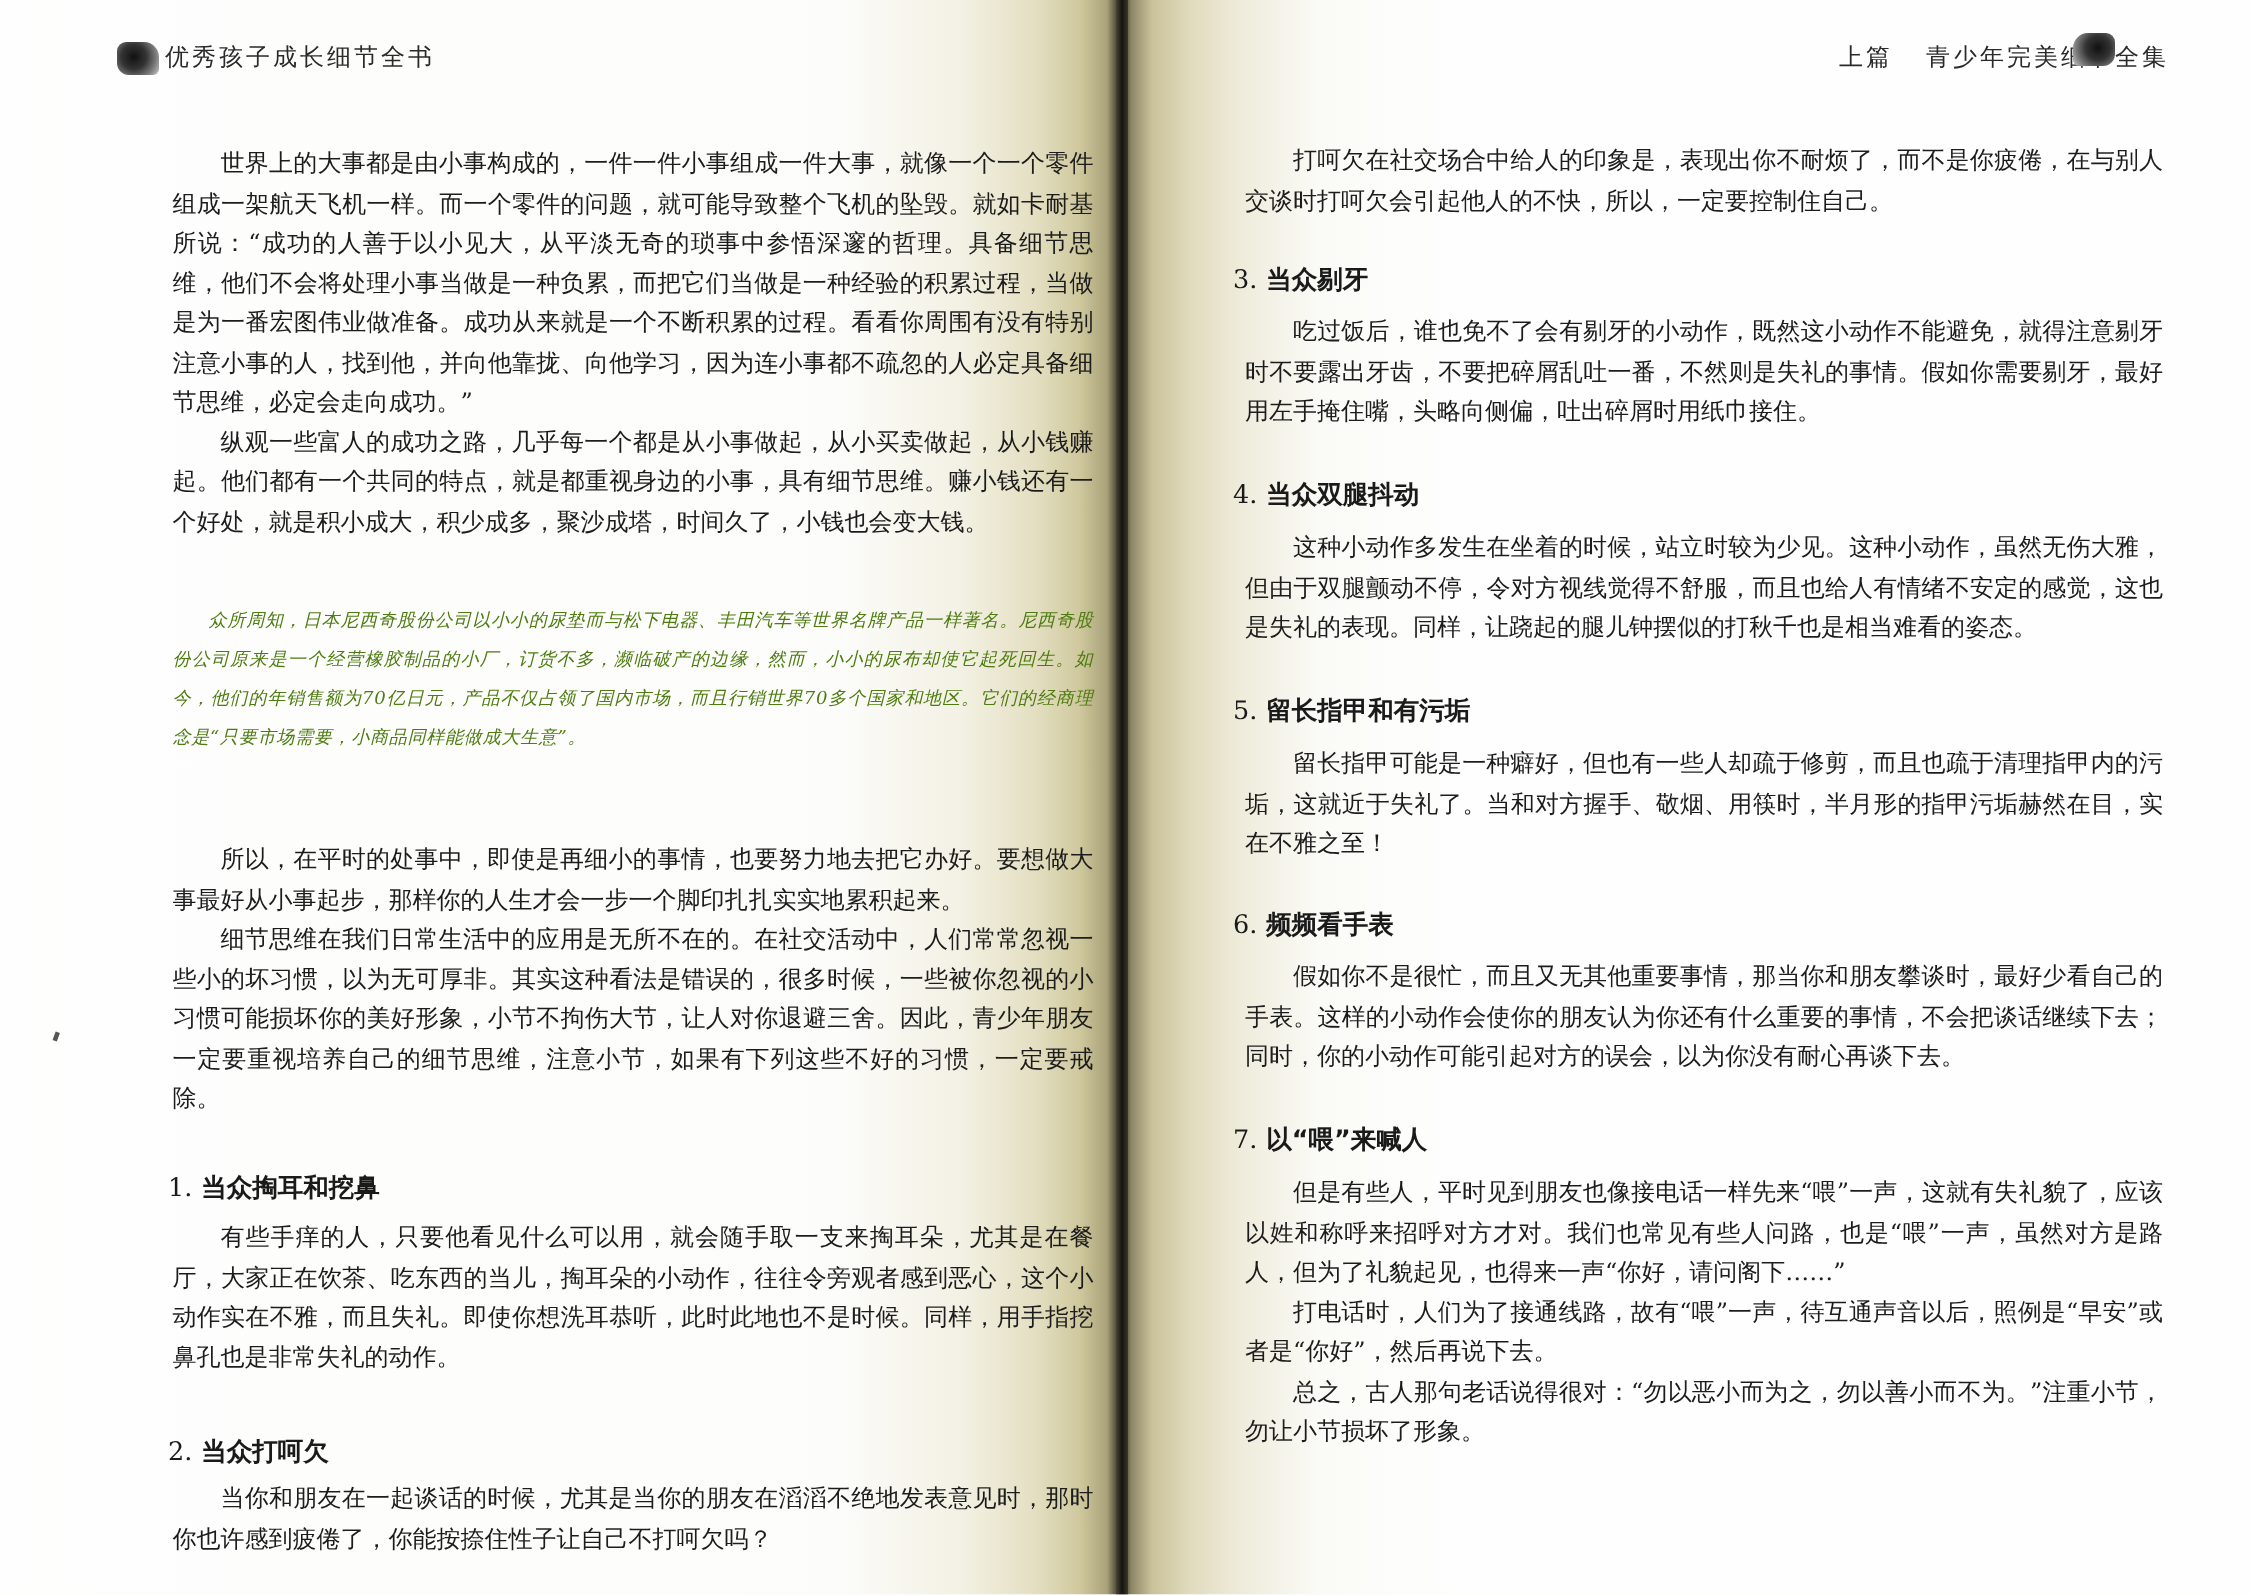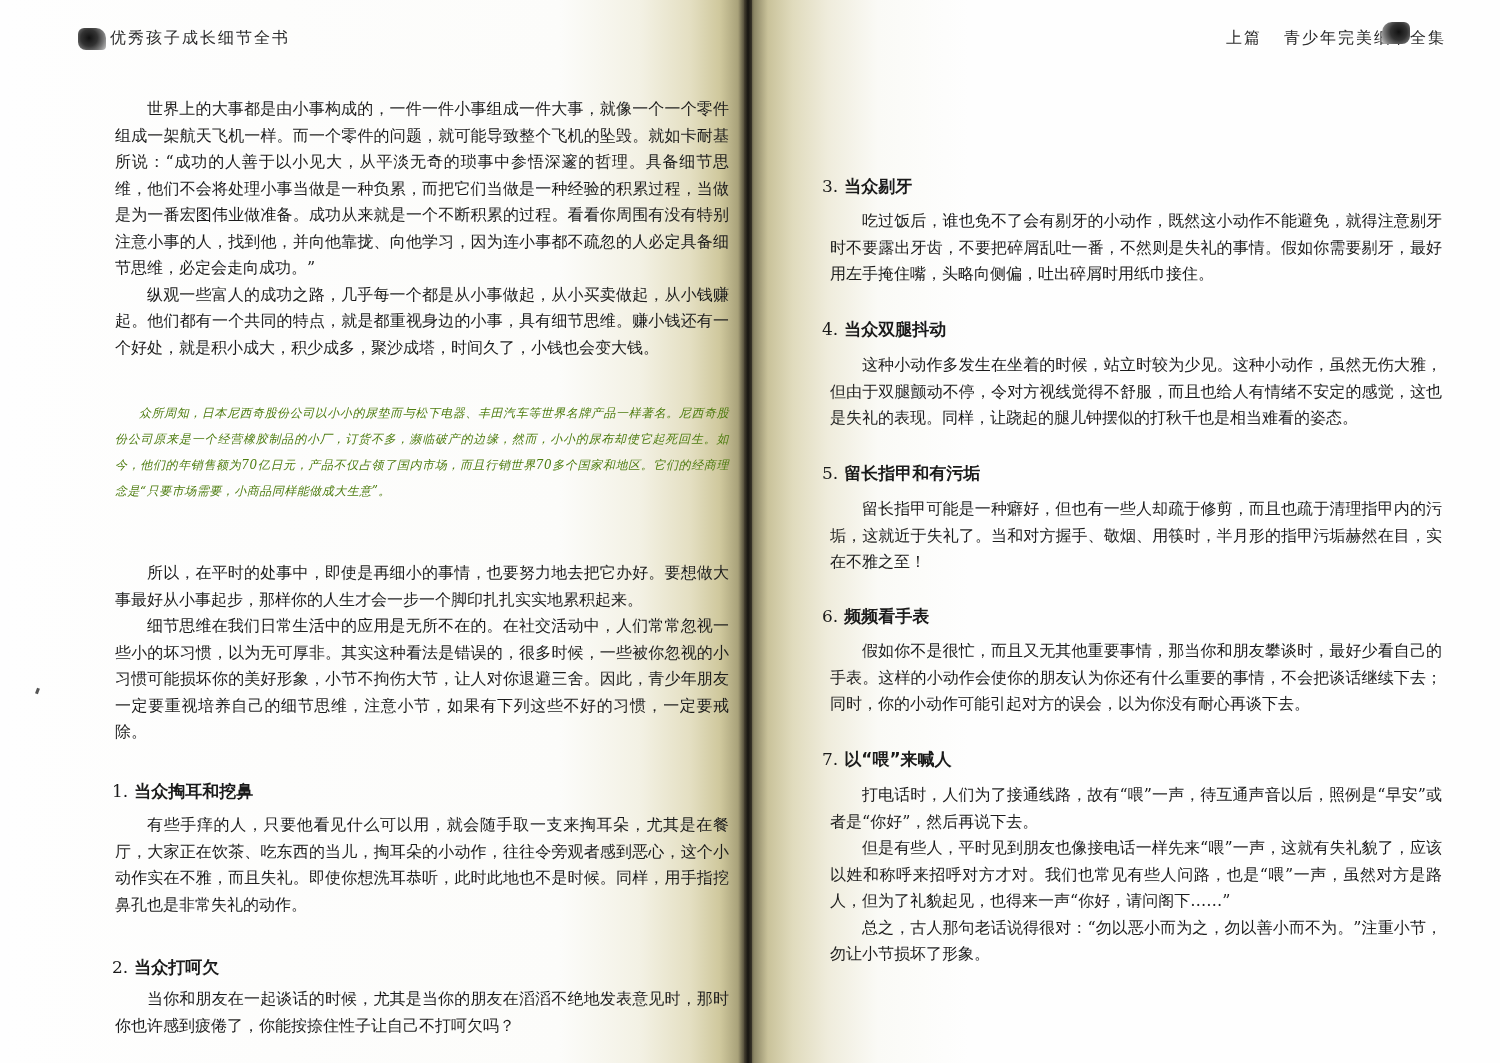--- a/index.html
+++ b/index.html
@@ -75,20 +75,23 @@
 
   <div class="heading" style="left:112px; top:956px;">
     <span class="num">2.</span><span>当众打呵欠</span>
   </div>
   <div class="text-block lb" style="top:986px;">
     <p>当你和朋友在一起谈话的时候，尤其是当你的朋友在滔滔不绝地发表意见时，那时你也许感到疲倦了，你能按捺住性子让自己不打呵欠吗？</p>
   </div>
 
   <div class="mark"></div>
 
+  <div class="text-block rb" style="top:94px;">
+    <p>打呵欠在社交场合中给人的印象是，表现出你不耐烦了，而不是你疲倦，在与别人交谈时打呵欠会引起他人的不快，所以，一定要控制住自己。</p>
+  </div>
 
   <div class="heading" style="left:822px; top:175px;">
     <span class="num">3.</span><span>当众剔牙</span>
   </div>
   <div class="text-block rb" style="top:208px;">
     <p>吃过饭后，谁也免不了会有剔牙的小动作，既然这小动作不能避免，就得注意剔牙时不要露出牙齿，不要把碎屑乱吐一番，不然则是失礼的事情。假如你需要剔牙，最好用左手掩住嘴，头略向侧偏，吐出碎屑时用纸巾接住。</p>
   </div>
 
   <div class="heading" style="left:822px; top:318px;">
     <span class="num">4.</span><span>当众双腿抖动</span>
@@ -108,17 +111,17 @@
     <span class="num">6.</span><span>频频看手表</span>
   </div>
   <div class="text-block rb" style="top:638px;">
     <p>假如你不是很忙，而且又无其他重要事情，那当你和朋友攀谈时，最好少看自己的手表。这样的小动作会使你的朋友认为你还有什么重要的事情，不会把谈话继续下去；同时，你的小动作可能引起对方的误会，以为你没有耐心再谈下去。</p>
   </div>
 
   <div class="heading" style="left:822px; top:748px;">
     <span class="num">7.</span><span>以“喂”来喊人</span>
   </div>
   <div class="text-block rb" style="top:782px;">
+    <p>但是有些人，平时见到朋友也像接电话一样先来“喂”一声，这就有失礼貌了，应该以姓和称呼来招呼对方才对。我们也常见有些人问路，也是“喂”一声，虽然对方是路人，但为了礼貌起见，也得来一声“你好，请问阁下……”</p>
     <p>打电话时，人们为了接通线路，故有“喂”一声，待互通声音以后，照例是“早安”或者是“你好”，然后再说下去。</p>
-    <p>但是有些人，平时见到朋友也像接电话一样先来“喂”一声，这就有失礼貌了，应该以姓和称呼来招呼对方才对。我们也常见有些人问路，也是“喂”一声，虽然对方是路人，但为了礼貌起见，也得来一声“你好，请问阁下……”</p>
     <p>总之，古人那句老话说得很对：“勿以恶小而为之，勿以善小而不为。”注重小节，勿让小节损坏了形象。</p>
   </div>
 </div>
 
 </body></html>

